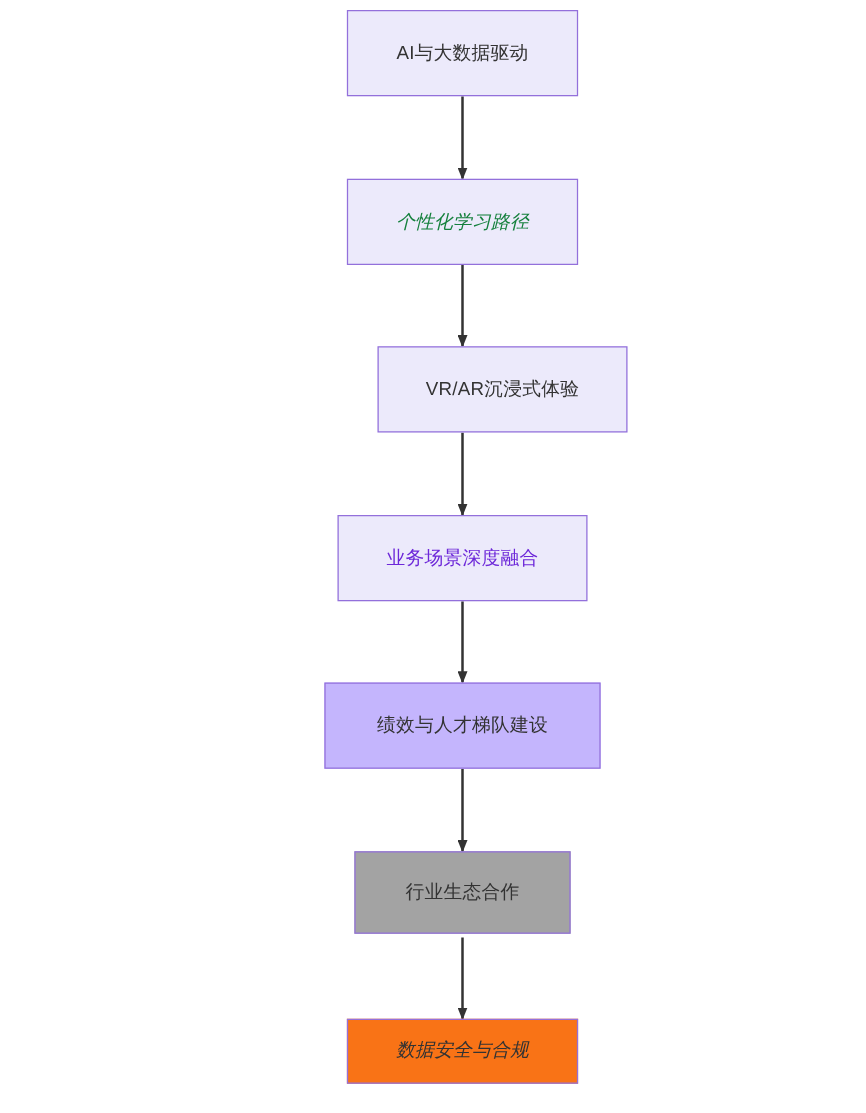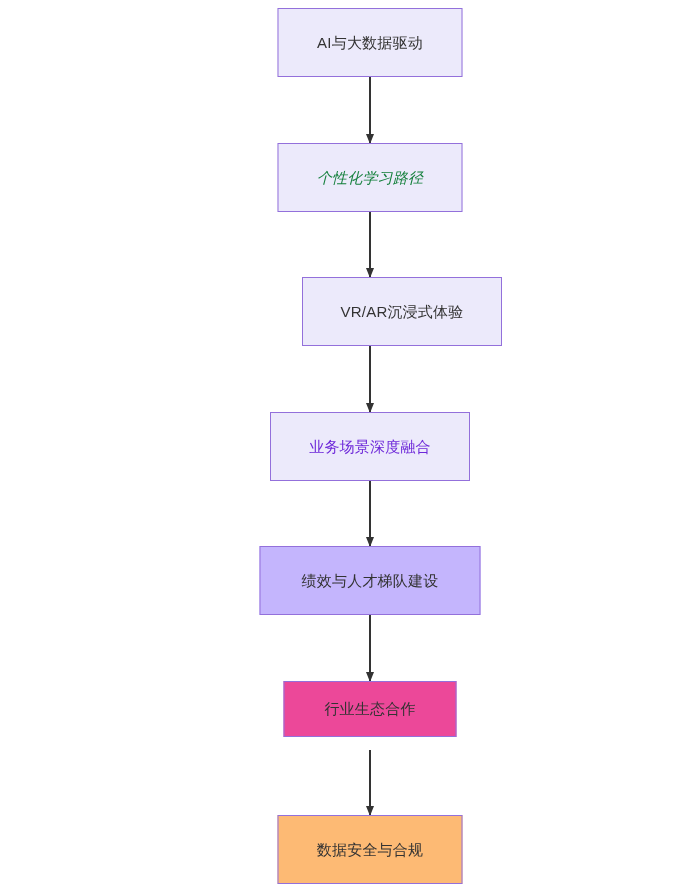--- a/index.html
+++ b/index.html
@@ -79,21 +79,21 @@
       </div>
       <div class="node" style="left: 370px; top: 277px; width: 200px; height: 69px; background: rgb(236, 234, 251); border-color: rgb(147, 112, 219); margin-left: 32px;">
         <span class="node-label" style="color: rgb(51, 51, 51);">VR/AR沉浸式体验</span>
       </div>
       <div class="node" style="left: 370px; top: 412px; width: 200px; height: 69px; background: rgb(236, 234, 251); border-color: rgb(147, 112, 219);">
         <span class="node-label" style="color: #6d28d9;">业务场景深度融合</span>
       </div>
       <div class="node" style="left: 370px; top: 546px; width: 221px; height: 69px; background: #c4b5fd; border-color: rgb(147, 112, 219);">
         <span class="node-label" style="color: rgb(51, 51, 51);">绩效与人才梯队建设</span>
       </div>
-      <div class="node" style="left: 370px; top: 681px; width: 173px; height: 56px; background: #ec4899; border-color: rgb(147, 112, 219);">
+      <div class="node" style="left: 370px; top: 681px; width: 173px; height: 66px; background: #a3a3a3; border-color: rgb(147, 112, 219);">
         <span class="node-label" style="color: rgb(51, 51, 51);">行业生态合作</span>
       </div>
-      <div class="node" style="left: 370px; top: 815px; width: 185px; height: 69px; background: #fdba74; border-color: rgb(147, 112, 219);">
+      <div class="node" style="left: 370px; top: 815px; width: 185px; height: 52px; background: #f97316; border-color: rgb(147, 112, 219); font-style: italic;">
         <span class="node-label" style="color: rgb(51, 51, 51);">数据安全与合规</span>
       </div>
     </div>
 
 </div>
 
 </body></html>

